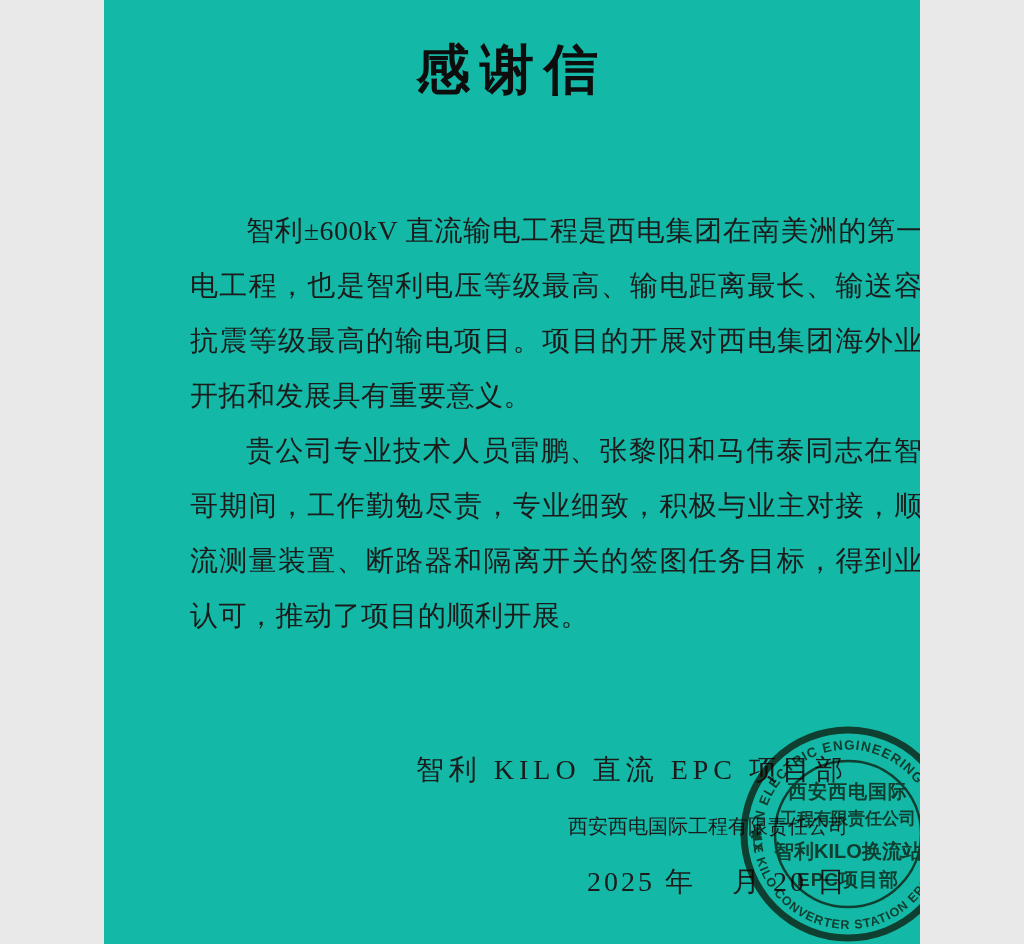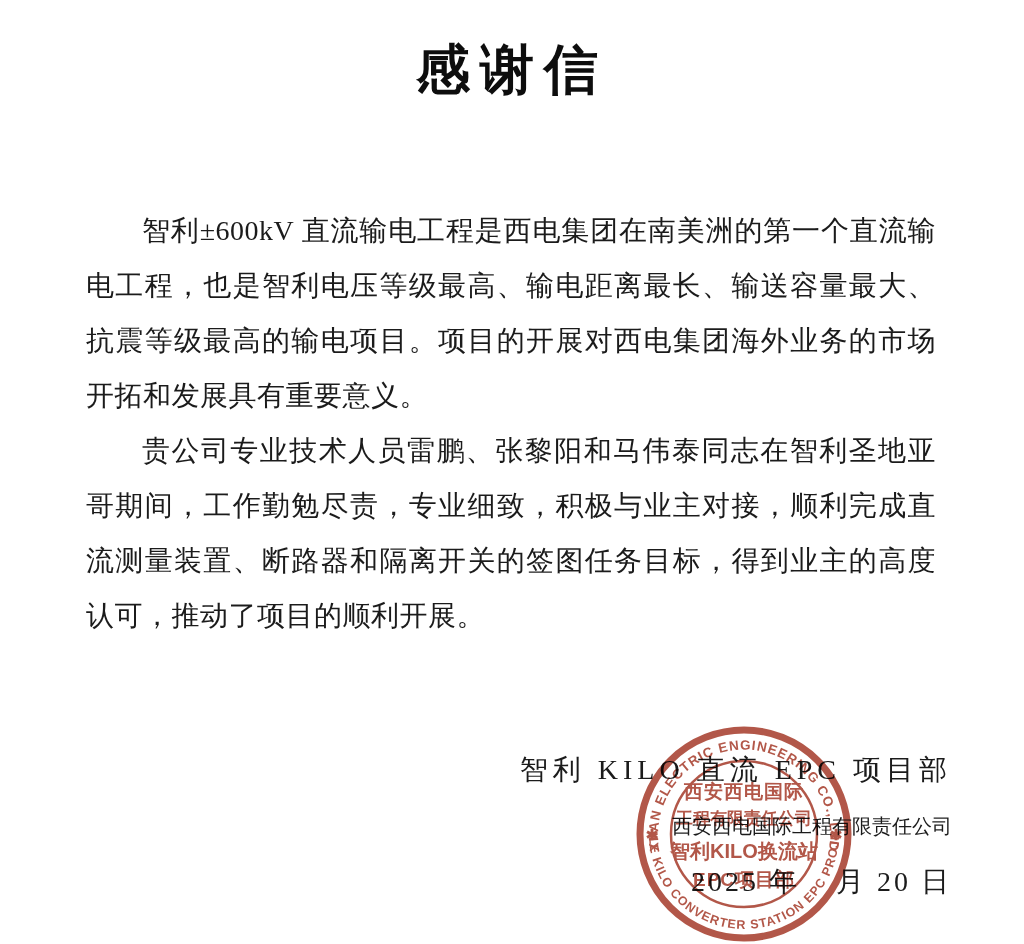--- a/index.html
+++ b/index.html
@@ -1,21 +1,21 @@
 <!DOCTYPE html>
 <html><head>
 <meta charset="utf-8">
 <style>
   * { margin:0; padding:0; box-sizing:border-box; }
   html,body { background:#e9e9e9; }
   .page {
     position:relative;
-    width:1024px; height:944px;
+    width:816px; height:944px;
     margin:0 auto;
-    background:#ffffff;
+    background:#14b8a6;
     overflow:hidden;
     font-family:"Liberation Serif", serif;
     color:#161616;
   }
   .title {
     position:absolute; top:34px; left:0; right:0;
     text-align:center;
     font-family:"Liberation Sans", sans-serif;
     font-weight:700;
     font-size:54px;

